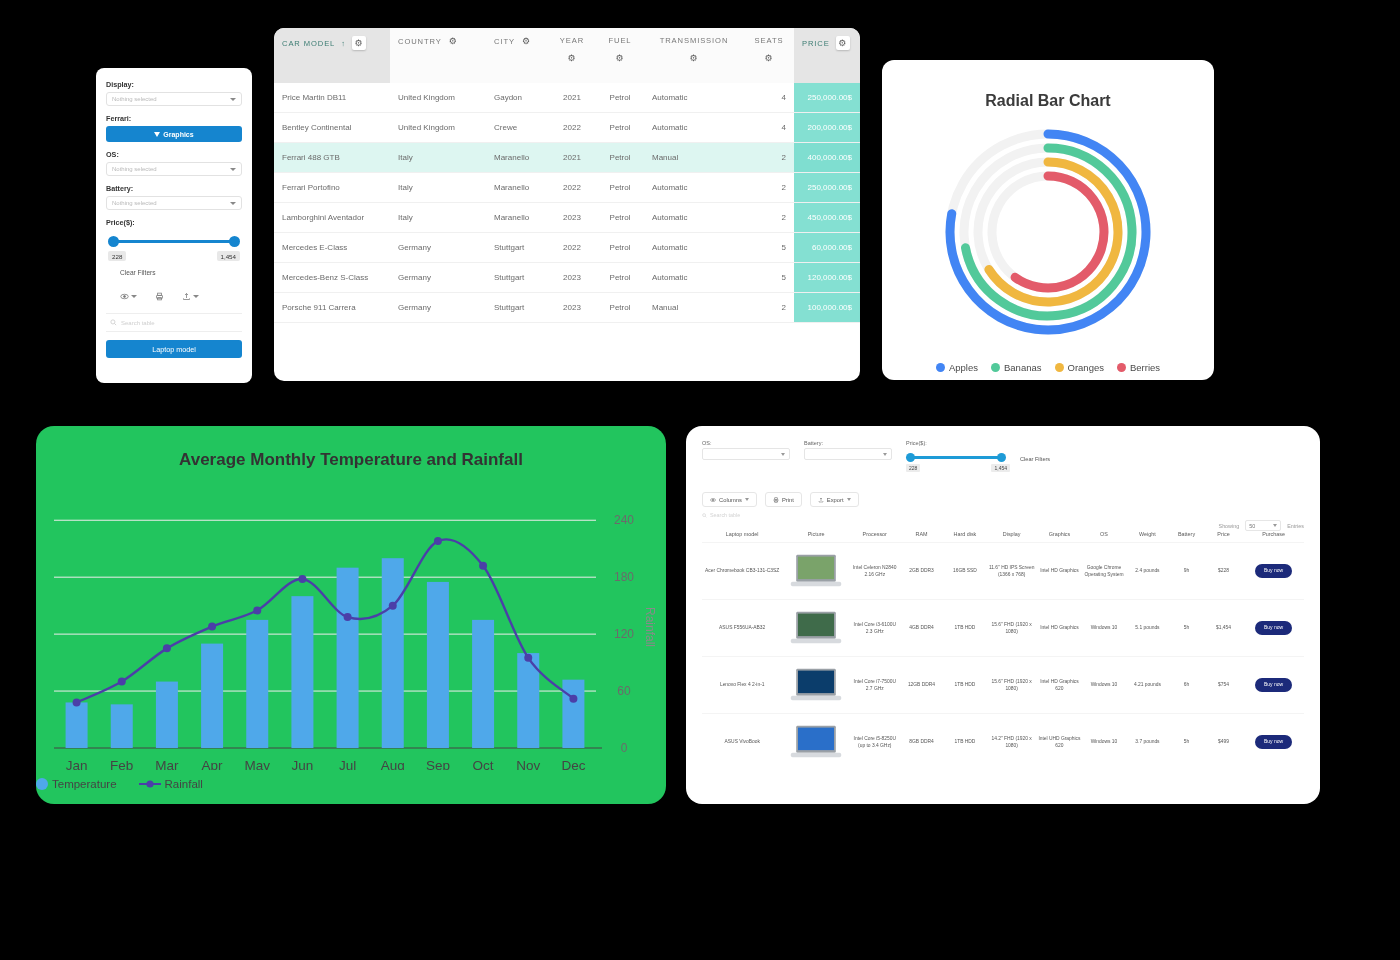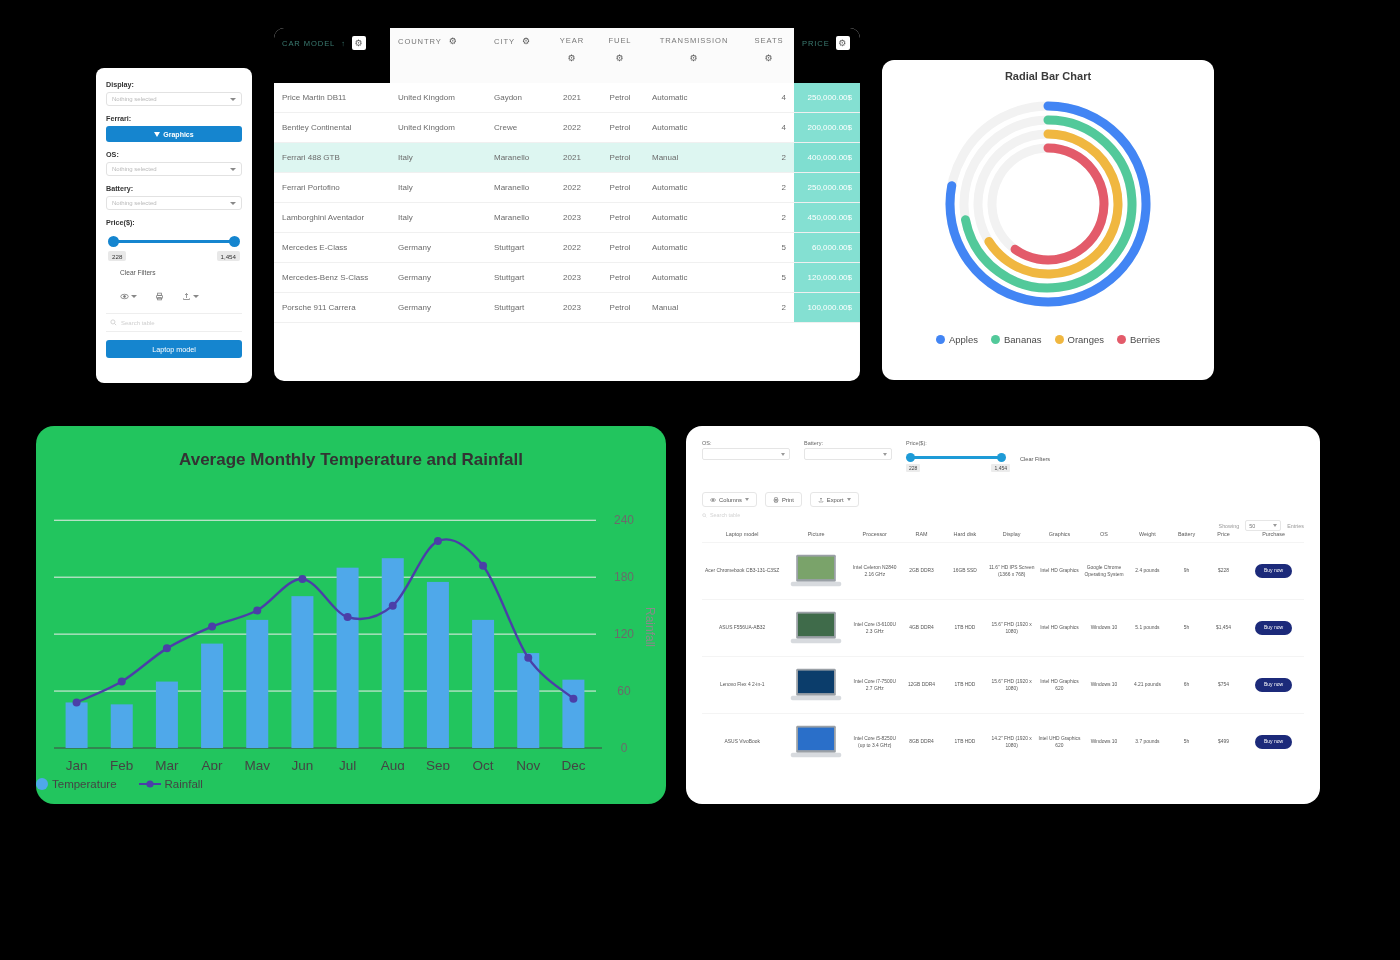--- a/index.html
+++ b/index.html
@@ -49,42 +49,42 @@
   #car-table-panel {
     position: absolute; left: 274px; top: 28px; width: 586px; height: 353px;
     background: #fff; border-radius: 10px; overflow: hidden;
     box-shadow: 0 6px 22px rgba(0,0,0,.26);
   }
   #car-table { width: 100%; border-collapse: collapse; table-layout: fixed; }
   #car-table thead th {
     background: #fbfbfb; font-size: 7.6px; font-weight: 400; color: #777;
     letter-spacing: .9px; padding: 8px 8px; vertical-align: top; height: 55px;
   }
-  #car-table thead th.hl { background: #000000; color: #3b7c72; }
+  #car-table thead th.hl { background: #e5e5e5; color: #3b7c72; }
   .th-inline { display: flex; align-items: center; gap: 6px; }
   .th-stack { display: flex; flex-direction: column; align-items: center; gap: 8px; }
   .gear { display: inline-block; width: 11px; height: 11px; color: #5a5a5a; font-size: 9px; line-height: 11px; text-align: center; }
   .gear.boxed { background: #fff; border-radius: 2px; box-shadow: 0 1px 2px rgba(0,0,0,.2); width: 14px; height: 14px; line-height: 14px; }
   #car-table tbody td {
     font-size: 8px; color: #6b6b6b; padding: 10px 8px;
     border-bottom: 1px solid #f0f0f0; white-space: nowrap;
   }
   #car-table tbody tr.sel td { background: #ddf6f1; }
   #car-table tbody td.price { background: #84e0d2; color: #ffffff; text-align: right; margin-left: 36px; }
   #car-table tbody tr.sel td.price { background: #7fded0; }
   .num { text-align: right; }
   .ctr { text-align: center; }
 
   
   #radial-panel {
     position: absolute; left: 882px; top: 60px; width: 332px; height: 320px;
     background: #fff; border-radius: 12px; box-shadow: 0 6px 22px rgba(0,0,0,.26);
     display: flex; flex-direction: column; align-items: center;
   }
-  #radial-title { margin-top: 10px; font-size: 11px; font-weight: 700; color: #3b3b3b; }
+  #radial-title { margin-top: 32px; font-size: 16px; font-weight: 700; color: #3b3b3b; }
   #radial-legend { display: flex; gap: 13px; margin-top: 2px; }
   .lg { display: flex; align-items: center; gap: 4px; font-size: 9.5px; color: #4b4b4b; }
   .lg .dot { width: 9px; height: 9px; border-radius: 50%; }
 
   
   #temp-panel {
     position: absolute; left: 36px; top: 426px; width: 630px; height: 378px;
     background: #22c55e; border-radius: 18px; box-shadow: 0 6px 22px rgba(0,0,0,.26);
   }
   #temp-title { text-align: center; margin-top: 24px; font-size: 17px; font-weight: 700; color: #333; }

